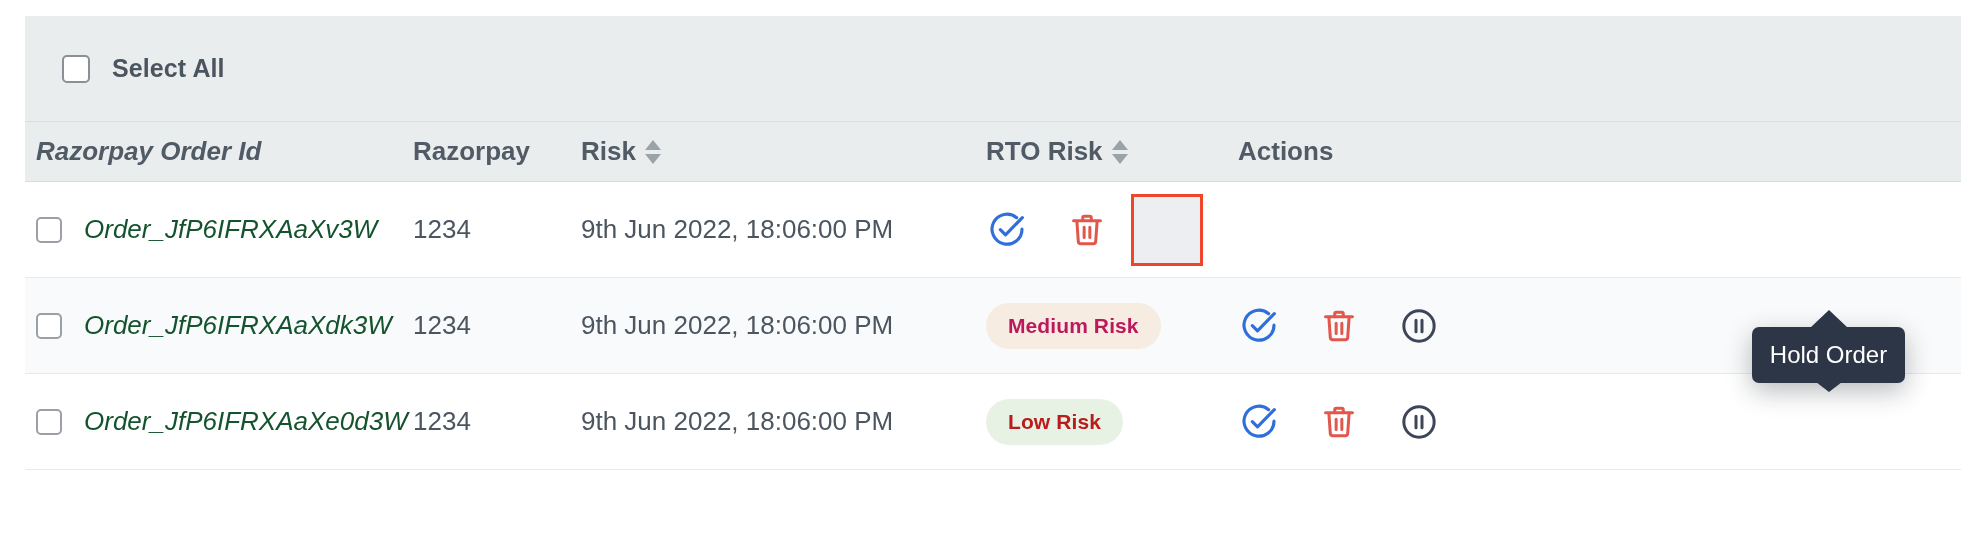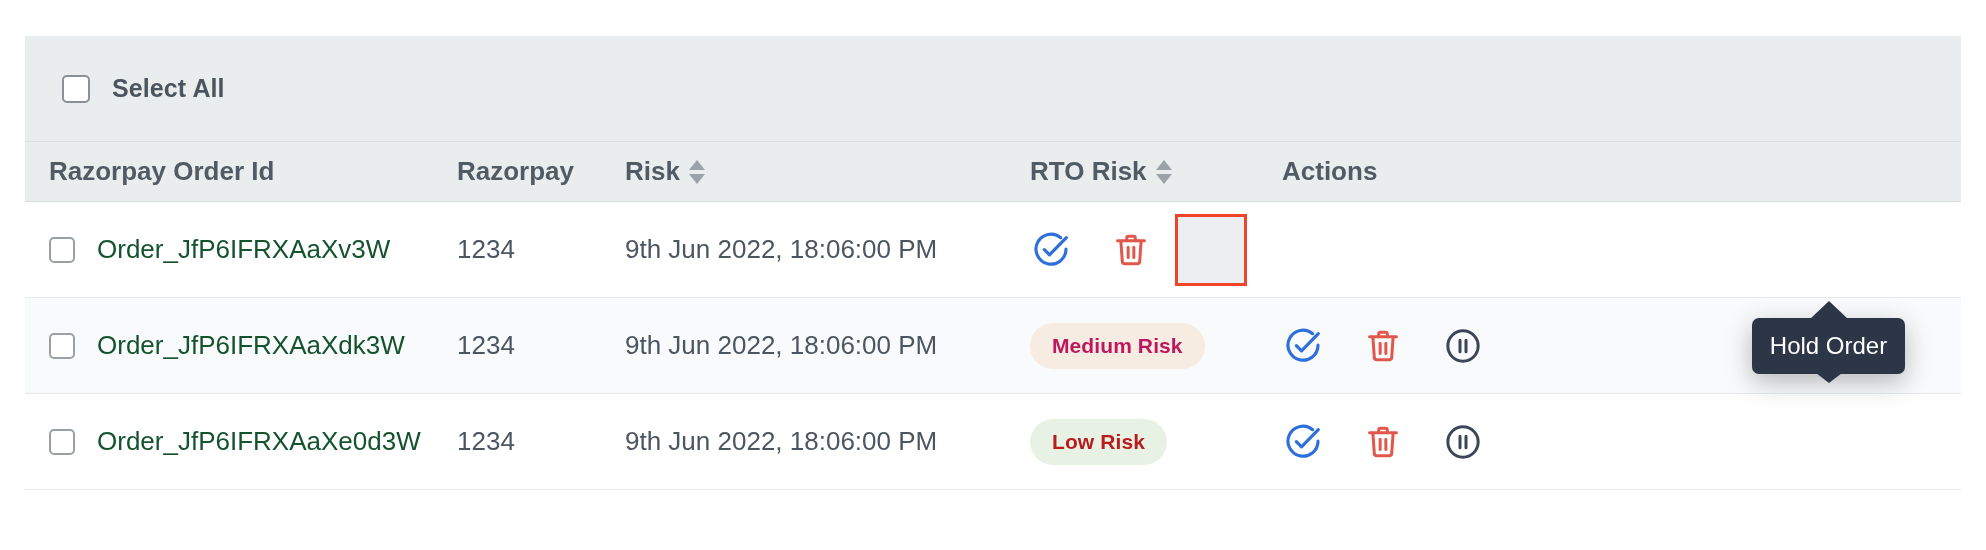--- a/index.html
+++ b/index.html
@@ -15,21 +15,21 @@
     position: relative;
     width: 1986px;
     height: 550px;
     background: #ffffff;
   }
 
   
   .table-card {
     position: absolute;
     left: 25px;
-    top: 36px;
+    top: 16px;
     width: 1936px;
   }
 
   
   .selectall-band {
     height: 106px;
     background: #eaeded;
     border-bottom: 1px solid #dcdfe0;
     display: flex;
     align-items: center;
@@ -74,21 +74,21 @@
   .th {
     font-size: 26px;
     font-weight: bold;
     color: #505b66;
     display: flex;
     align-items: center;
     white-space: nowrap;
   }
 
   
-  .c-order  { width: 432px; padding-left: 24px; }
+  .c-order  { width: 388px; padding-left: 11px; font-style: italic; }
   .c-receipt{ width: 168px; }
   .c-date   { width: 405px; }
   .c-risk   { width: 252px; }
   .c-actions{ width: 330px; }
 
   
   .sort-icon {
     display: inline-flex;
     flex-direction: column;
     justify-content: center;
@@ -176,21 +176,21 @@
     background: #eceef1;
     box-sizing: border-box;
     pointer-events: none;
   }
   .hold-cell-rel { position: relative; display: inline-flex; }
 
   
   .tooltip {
     position: absolute;
     left: 1752px;
-    top: 318px;
+    top: 327px;
     width: 153px;
     height: 56px;
     background: #2d3647;
     border-radius: 7px;
     display: flex;
     align-items: center;
     justify-content: center;
     color: #ffffff;
     font-size: 24px;
     z-index: 40;

